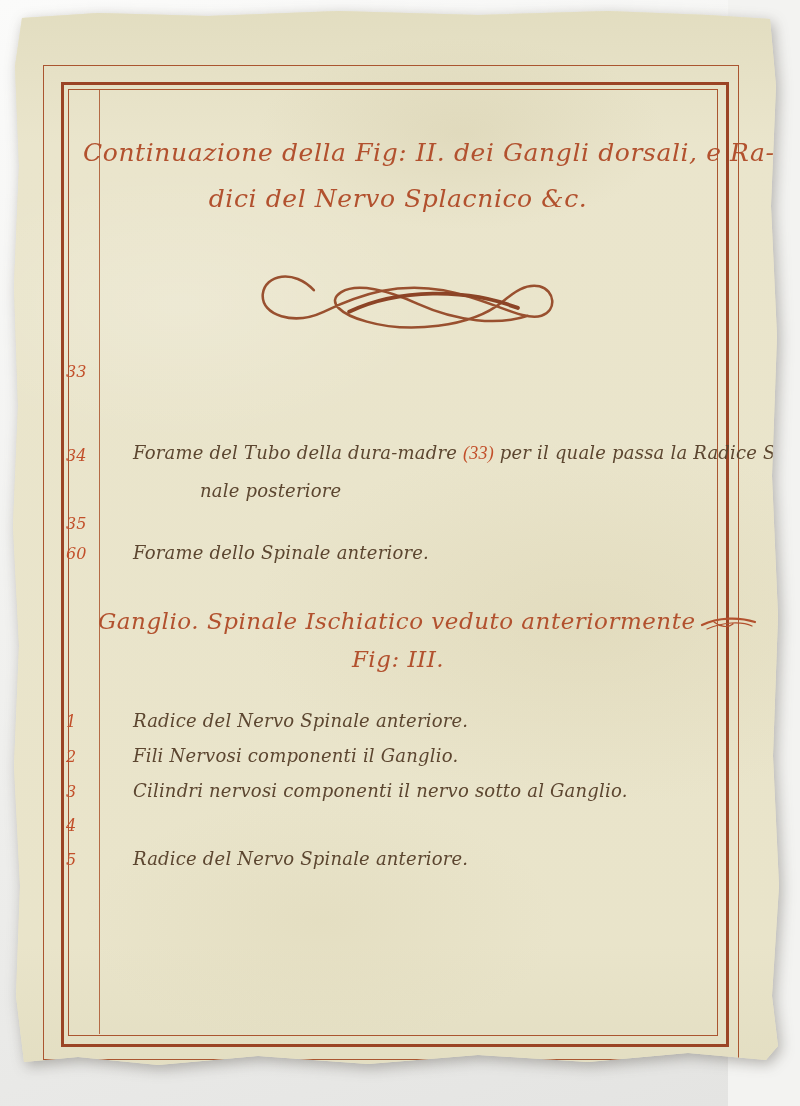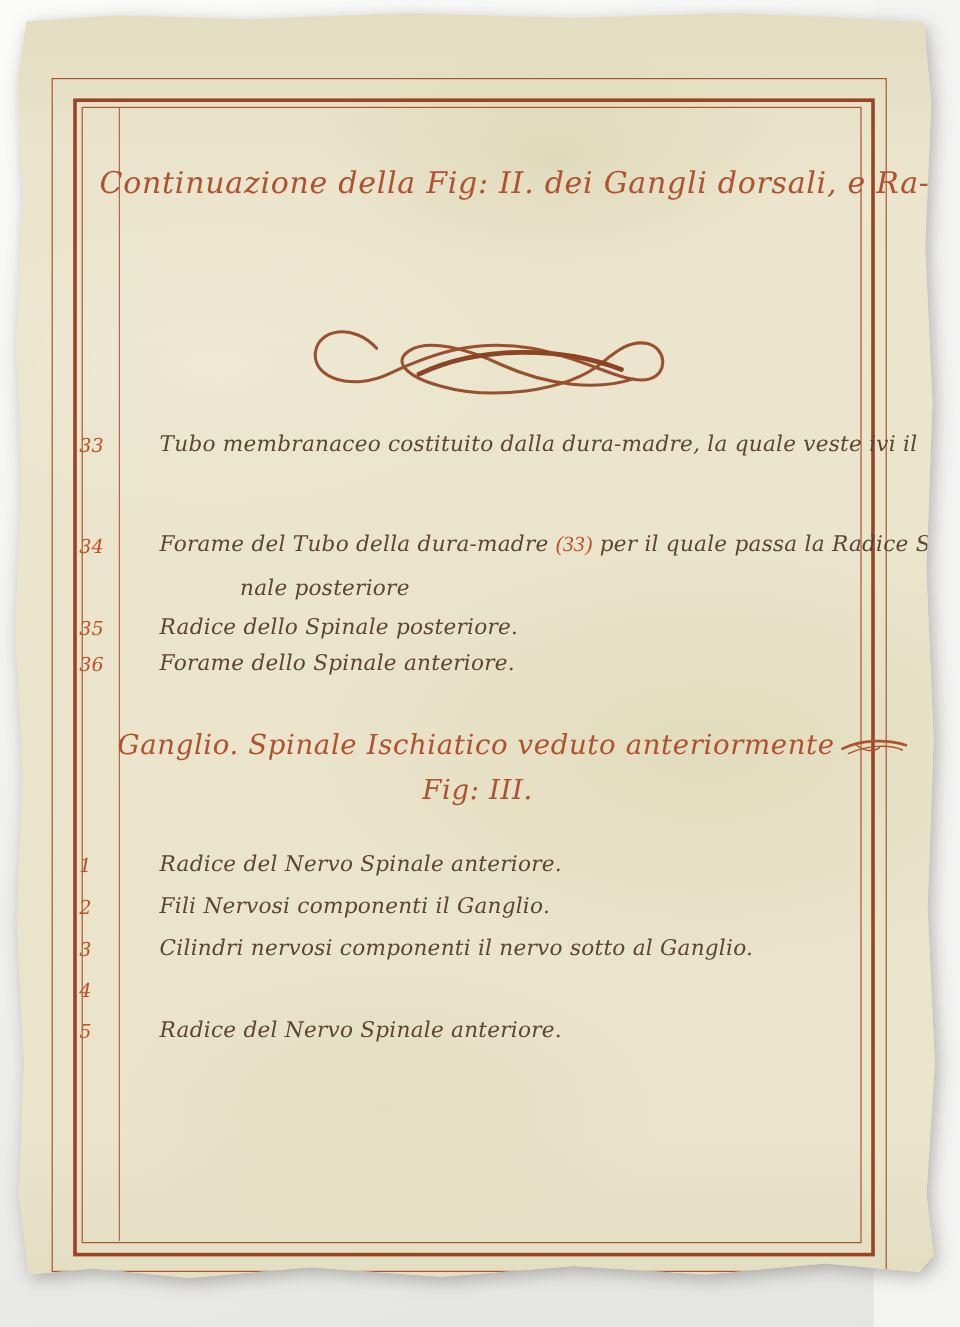--- a/index.html
+++ b/index.html
@@ -103,37 +103,36 @@
 <div class="stage">
   <div class="paper-wrap">
     <div class="paper">
 
       <div class="frame-outer"></div>
       <div class="frame-thick"></div>
       <div class="frame-inner"></div>
       <div class="number-rule"></div>
 
       <div class="title l1 hand">Continuazione della Fig: II. dei Gangli dorsali, e Ra-</div>
+      <div class="title l2 hand">dici del Nervo Splacnico &amp;c.</div>
 
       <svg class="flourish" viewBox="0 0 320 84">
         <path d="M64,30 C44,8 14,14 12,34 C10,56 44,66 74,52 C114,33 150,22 196,30 C244,39 276,62 296,56 C312,51 310,30 294,26 C280,23 268,32 256,42 C224,68 160,74 118,62 C92,55 76,42 92,32 C108,22 140,30 170,44 C210,62 252,66 282,56" fill="none" stroke="#99502f" stroke-width="2.6" stroke-linecap="round"></path>
         <path d="M100,52 C150,28 220,28 272,48" fill="none" stroke="#8c4426" stroke-width="4" stroke-linecap="round"></path>
       </svg>
 
       <div class="entry-num" style="top:356px">33</div>
-      <div class="entry-text hand" style="top:352px">Tubo membranaceo costituito dalla dura-madre, la quale veste ivi il</div>
 
       <div class="entry-num" style="top:440px">34</div>
       <div class="entry-text hand" style="top:434px"><span>Forame del Tubo della dura-madre </span><span class="ref-red">(33)</span><span> per il quale passa la Radice Spi-</span></div>
       <div class="entry-text entry-cont hand" style="top:472px">nale posteriore</div>
 
       <div class="entry-num" style="top:508px">35</div>
-      <div class="entry-text hand" style="top:504px">Radice dello Spinale posteriore.</div>
 
-      <div class="entry-num" style="top:538px">36</div>
+      <div class="entry-num" style="top:538px">60</div>
       <div class="entry-text hand" style="top:534px">Forame dello Spinale anteriore.</div>
 
       <div class="heading2 l1 hand"><span>Ganglio. Spinale Ischiatico veduto anteriormente</span><svg class="swash-svg" width="58" height="18" viewBox="0 0 58 18">
             <path d="M2,12 C18,4 40,4 55,9" fill="none" stroke="#b2512e" stroke-width="2.2" stroke-linecap="round"></path>
             <path d="M7,16 C22,9 42,8 52,13 M14,9 C20,14 28,15 33,11" fill="none" stroke="#b2512e" stroke-width="1.2" stroke-linecap="round"></path>
           </svg></div>
       <div class="heading2 l2 hand">Fig: III.</div>
 
       <div class="entry-num" style="top:706px">1</div>
       <div class="entry-text hand" style="top:702px">Radice del Nervo Spinale anteriore.</div>

